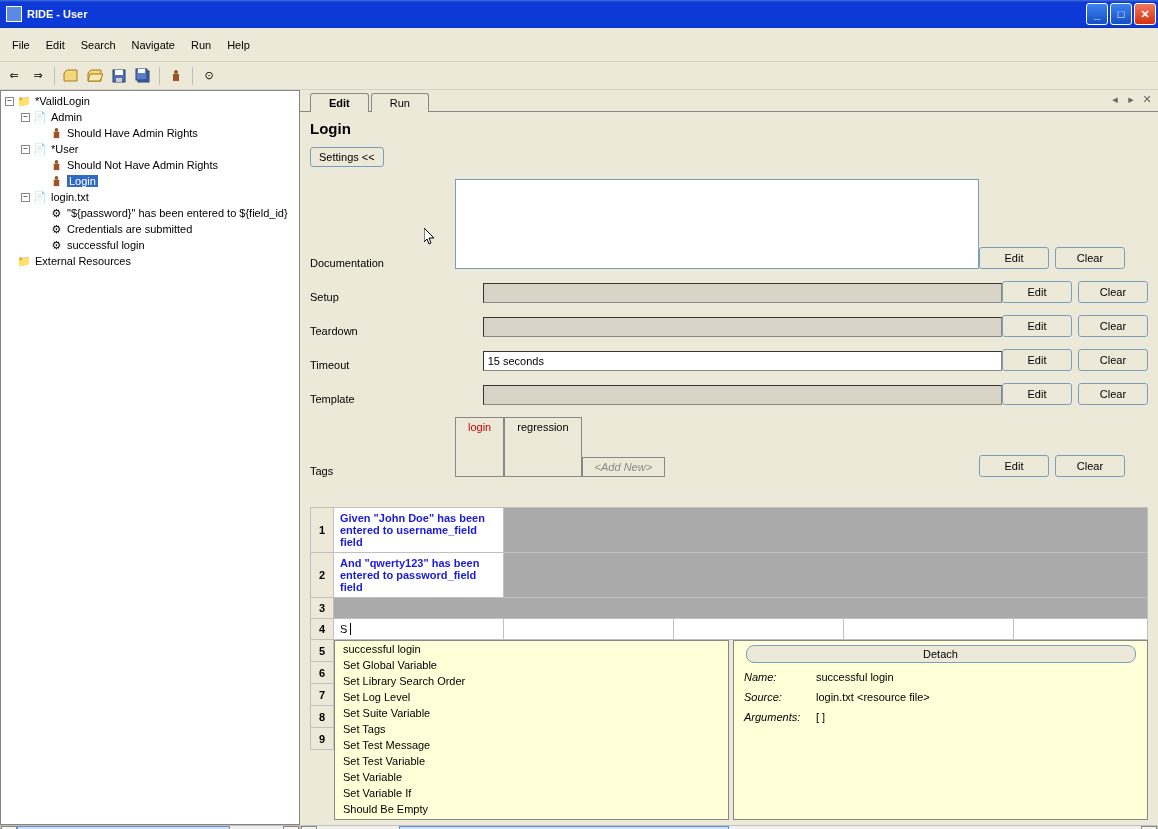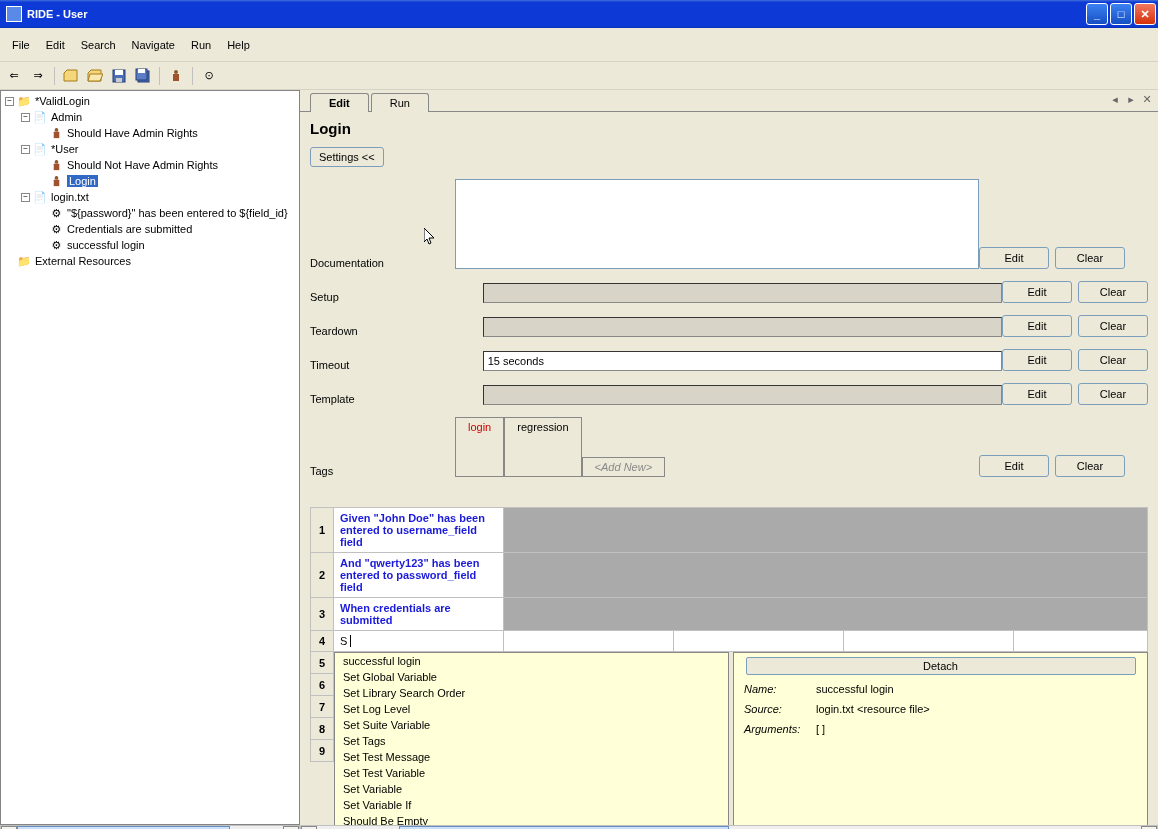--- a/index.html
+++ b/index.html
@@ -67,21 +67,21 @@
 .grid-cell.empty { background: #aaa; }
 .grid-row.first .grid-cell { border-top: 1px solid #c0c0c0; }
 .grid-row.first .grid-rownum { border-top: 1px solid #c0c0c0; }
 
 .autocomplete-area { display: flex; margin-top: 0; }
 .row-nums-col { width: 24px; }
 .row-nums-col .grid-rownum { height: 22px; border-bottom: 1px solid #c0c0c0; }
 .autocomplete-list { width: 395px; background: #ffffd8; border: 1px solid #888; overflow-y: scroll; height: 180px; }
 .ac-item { padding: 2px 8px; cursor: default; }
 .detail-panel { flex: 1; background: #ffffd8; border: 1px solid #888; margin-left: 4px; height: 180px; padding: 0; }
-.detach-btn { display: block; margin: 4px auto; width: 390px; padding: 2px; border: 1px solid #7b9ebd; background: #ece9d8; text-align: center; border-radius: 2px; cursor: default; }
+.detach-btn { display: block; margin: 4px auto; width: 390px; padding: 2px; border: 1px solid #7b9ebd; background: #ece9d8; text-align: center; border-radius: 8px; cursor: default; }
 .detail-row { display: flex; padding: 4px 10px; }
 .detail-label { width: 72px; font-style: italic; }
 
 .hscroll { height: 16px; background: #ece9d8; border: 1px solid #c0c0c0; display: flex; }
 .hscroll-btn { width: 16px; background: linear-gradient(#f6f6f2,#d6d3c6); border: 1px solid #888; display: flex; align-items: center; justify-content: center; color: #555; }
 .hscroll-track { flex: 1; background: #efefef; position: relative; }
 .hscroll-thumb { position: absolute; height: 100%; background: linear-gradient(#cfe3fb,#a8c8f0); border: 1px solid #6a8dc0; }
 
 .cursor { position: absolute; left: 424px; top: 228px; width: 12px; height: 18px; pointer-events: none; }
 </style>
@@ -310,21 +310,20 @@
           <div class="grid-cell">Given "John Doe" has been entered to username_field field</div>
           <div class="grid-cell empty" style="flex:1"></div>
         </div>
         <div class="grid-row">
           <div class="grid-rownum">2</div>
           <div class="grid-cell">And "qwerty123" has been entered to password_field field</div>
           <div class="grid-cell empty" style="flex:1"></div>
         </div>
         <div class="grid-row">
           <div class="grid-rownum">3</div>
-          <div class="grid-cell">When credentials are submitted</div>
           <div class="grid-cell empty" style="flex:1"></div>
         </div>
         <div class="grid-row">
           <div class="grid-rownum">4</div>
           <div class="grid-cell editing"><span>S</span><span style="border-right:1px solid black;animation:blink 1s infinite">&nbsp;</span></div>
           <div class="grid-cell" style="background:white"></div>
           <div class="grid-cell" style="background:white"></div>
           <div class="grid-cell" style="background:white"></div>
           <div class="grid-cell" style="background:white;flex:1"></div>
         </div>

